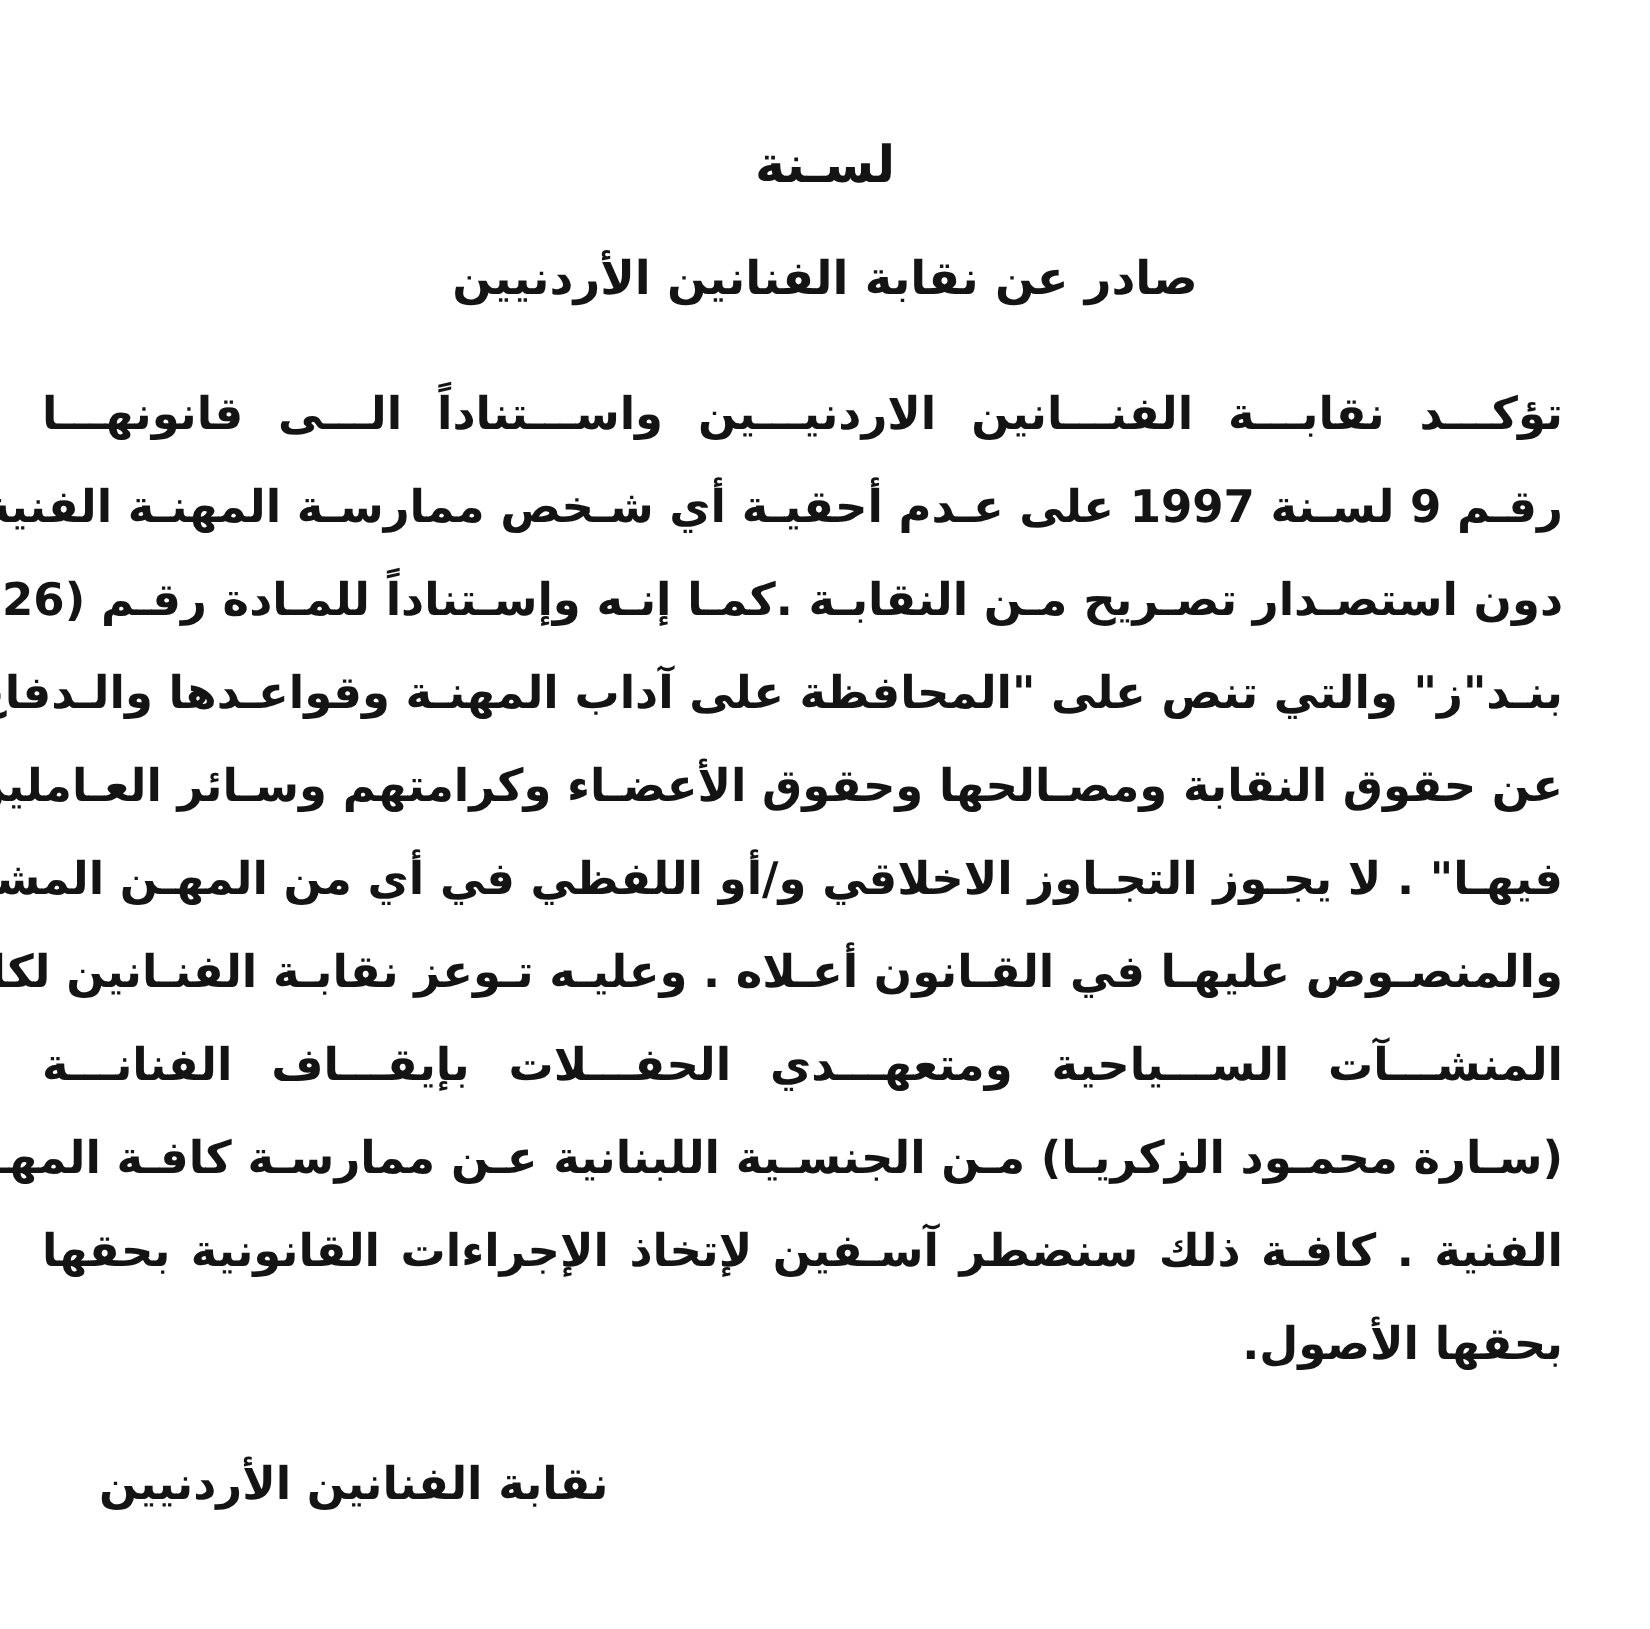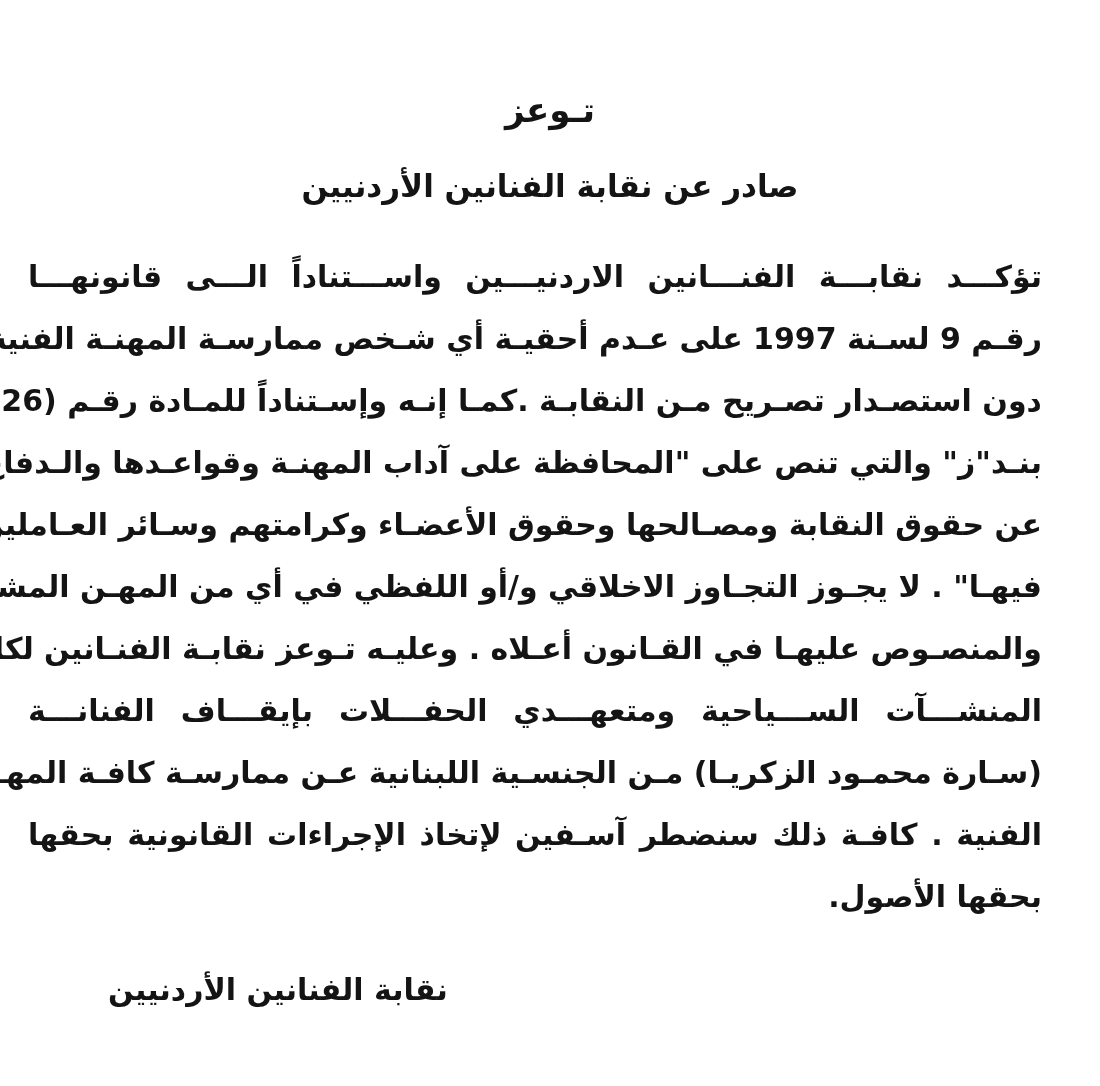--- a/index.html
+++ b/index.html
@@ -39,34 +39,34 @@
     text-align: justify;
     text-align-last: justify;
     white-space: nowrap; 
   }
   .body-line.short {
     text-align-last: right;
     white-space: normal;
   }
   .signature {
     margin-top: 42px;
-    padding-left: 108px;
+    padding-left: 66px;
     direction: rtl;
     text-align: left;
     font-size: 30px;
     font-weight: 700;
     line-height: 1.3;
   }
 </style>
 </head>
 <body>
 
 <div class="page">
 
-  <div class="doc-title" dir="rtl" lang="ar">تـوعز</div>
+  <div class="doc-title" dir="rtl" lang="ar">لسـنة</div>
 
   <div class="doc-subtitle" dir="rtl" lang="ar">صادر عن نقابة الفنانين الأردنيين</div>
 
   <div class="doc-body">
     <div class="body-line" lang="ar">تؤكـــد نقابـــة الفنـــانين الاردنيـــين  واســـتناداً الـــى قانونهـــا</div>
     <div class="body-line" lang="ar">رقـم 9 لسـنة 1997 على عـدم أحقيـة أي شـخص ممارسـة المهنـة الفنية</div>
     <div class="body-line" lang="ar">دون استصـدار تصـريح مـن النقابـة .كمـا إنـه وإسـتناداً للمـادة رقـم (26)</div>
     <div class="body-line" lang="ar">بنـد"ز" والتي تنص على "المحافظة على آداب المهنـة وقواعـدها والـدفاع</div>
     <div class="body-line" lang="ar">عن حقوق النقابة ومصـالحها وحقوق الأعضـاء وكرامتهم وسـائر العـاملين</div>
     <div class="body-line" lang="ar">فيهـا" . لا يجـوز التجـاوز الاخلاقي و/أو اللفظي في أي من المهـن المشـمولة</div>

